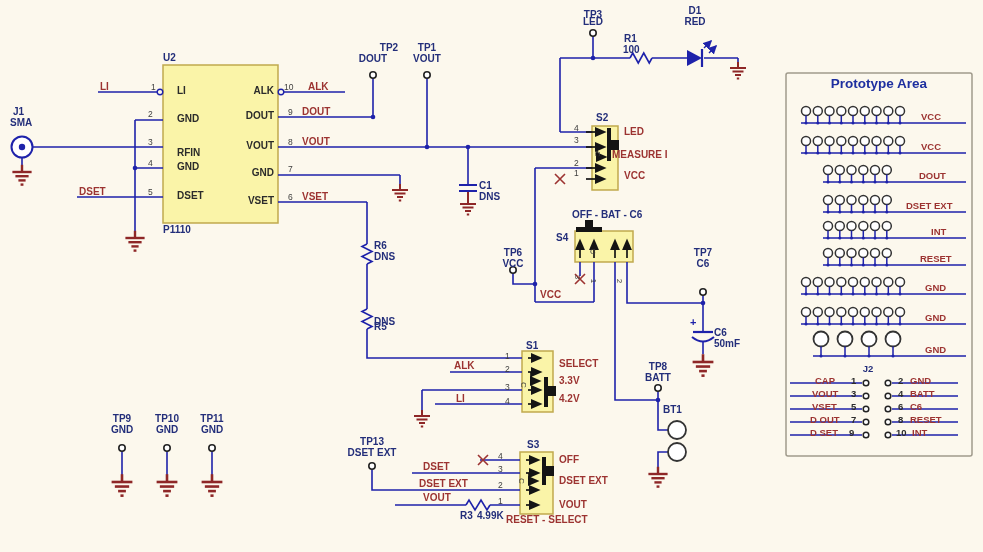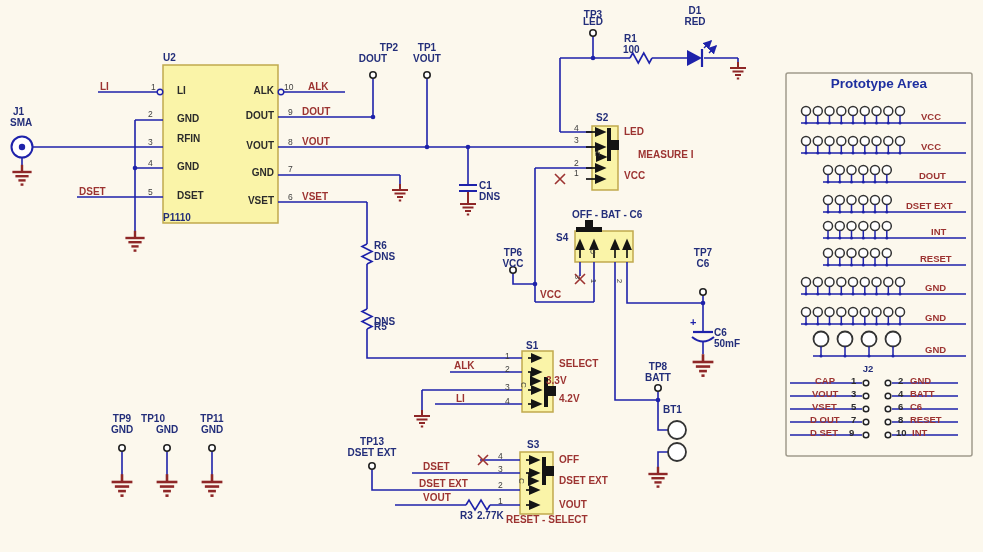--- a/index.html
+++ b/index.html
@@ -307,24 +307,24 @@
       <circle cx="888" cy="383" r="2.8"></circle>
           <circle cx="888" cy="396" r="2.8"></circle>
           <circle cx="888" cy="409" r="2.8"></circle>
           <circle cx="888" cy="422" r="2.8"></circle>
           <circle cx="888" cy="435" r="2.8"></circle>
     </g>
   </g>
 </svg>
 
 <span class="lbl ref" style="left:163px;top:53px">U2</span>
-<span class="lbl ref" style="left:163px;top:213px">P1110</span>
+<span class="lbl ref" style="left:163px;top:225px">P1110</span>
 <span class="lbl dk" style="left:177px;top:86px">LI</span>
 <span class="lbl dk" style="left:177px;top:114px">GND</span>
-<span class="lbl dk" style="left:177px;top:134px">RFIN</span>
+<span class="lbl dk" style="left:177px;top:148px">RFIN</span>
 <span class="lbl dk" style="left:177px;top:162px">GND</span>
 <span class="lbl dk" style="left:177px;top:191px">DSET</span>
 <span class="lbl dk rar" style="left:230px;top:86px">ALK</span>
 <span class="lbl dk rar" style="left:230px;top:111px">DOUT</span>
 <span class="lbl dk rar" style="left:230px;top:141px">VOUT</span>
 <span class="lbl dk rar" style="left:230px;top:168px">GND</span>
 <span class="lbl dk rar" style="left:230px;top:196px">VSET</span>
 <span class="lbl pin" style="left:151px;top:83px">1</span>
 <span class="lbl pin" style="left:148px;top:110px">2</span>
 <span class="lbl pin" style="left:148px;top:138px">3</span>
@@ -354,71 +354,71 @@
 <span class="lbl ref c" style="left:593px;top:10px">TP3</span>
 <span class="lbl ref c" style="left:593px;top:17px">LED</span>
 <span class="lbl ref c" style="left:513px;top:248px">TP6</span>
 <span class="lbl ref c" style="left:513px;top:259px">VCC</span>
 <span class="lbl ref c" style="left:703px;top:248px">TP7</span>
 <span class="lbl ref c" style="left:703px;top:259px">C6</span>
 <span class="lbl ref c" style="left:658px;top:362px">TP8</span>
 <span class="lbl ref c" style="left:658px;top:373px">BATT</span>
 <span class="lbl ref c" style="left:122px;top:414px">TP9</span>
 <span class="lbl ref c" style="left:122px;top:425px">GND</span>
-<span class="lbl ref c" style="left:153px;top:414px">TP10</span>
+<span class="lbl ref c" style="left:167px;top:414px">TP10</span>
 <span class="lbl ref c" style="left:167px;top:425px">GND</span>
 <span class="lbl ref c" style="left:212px;top:414px">TP11</span>
 <span class="lbl ref c" style="left:212px;top:425px">GND</span>
 <span class="lbl ref c" style="left:372px;top:437px">TP13</span>
 <span class="lbl ref c" style="left:372px;top:448px">DSET EXT</span>
 
 <span class="lbl ref" style="left:624px;top:34px">R1</span>
 <span class="lbl ref" style="left:623px;top:45px">100</span>
 <span class="lbl ref c" style="left:695px;top:6px">D1</span>
 <span class="lbl ref c" style="left:695px;top:17px">RED</span>
 <span class="lbl ref" style="left:479px;top:181px">C1</span>
 <span class="lbl ref" style="left:479px;top:192px">DNS</span>
 <span class="lbl ref" style="left:374px;top:241px">R6</span>
 <span class="lbl ref" style="left:374px;top:252px">DNS</span>
 <span class="lbl ref" style="left:374px;top:322px">R5</span>
 <span class="lbl ref" style="left:374px;top:317px">DNS</span>
 <span class="lbl plus" style="left:690px;top:317px">+</span>
 <span class="lbl ref" style="left:714px;top:328px">C6</span>
 <span class="lbl ref" style="left:714px;top:339px">50mF</span>
 <span class="lbl ref" style="left:460px;top:511px">R3</span>
-<span class="lbl ref" style="left:477px;top:511px">2.77K</span>
+<span class="lbl ref" style="left:477px;top:511px">4.99K</span>
 <span class="lbl ref" style="left:663px;top:405px">BT1</span>
 
 <span class="lbl ref" style="left:596px;top:113px">S2</span>
 <span class="lbl pin" style="left:574px;top:124px">4</span>
 <span class="lbl pin" style="left:574px;top:136px">3</span>
 <span class="lbl pin" style="left:574px;top:159px">2</span>
 <span class="lbl pin" style="left:574px;top:169px">1</span>
 <span class="lbl pin rot small" style="left:594px;top:150px">C</span>
 <span class="lbl net" style="left:624px;top:127px">LED</span>
-<span class="lbl net" style="left:638px;top:150px">MEASURE I</span>
+<span class="lbl net" style="left:612px;top:150px">MEASURE I</span>
 <span class="lbl net" style="left:624px;top:171px">VCC</span>
 
 <span class="lbl ref" style="left:572px;top:210px">OFF - BAT - C6</span>
 <span class="lbl ref" style="left:556px;top:233px">S4</span>
 <span class="lbl pin small" style="left:590px;top:248px">C</span>
 <span class="lbl pin rot small" style="left:575px;top:273px">3</span>
 <span class="lbl pin rot small" style="left:591px;top:277px">1</span>
 <span class="lbl pin rot small" style="left:617px;top:277px">2</span>
 
 <span class="lbl ref" style="left:526px;top:341px">S1</span>
 <span class="lbl pin" style="left:505px;top:352px">1</span>
 <span class="lbl pin" style="left:505px;top:365px">2</span>
 <span class="lbl pin" style="left:505px;top:383px">3</span>
 <span class="lbl pin" style="left:505px;top:397px">4</span>
 <span class="lbl pin rot small" style="left:520px;top:381px">C</span>
 <span class="lbl net" style="left:454px;top:361px">ALK</span>
 <span class="lbl net" style="left:456px;top:394px">LI</span>
 <span class="lbl net" style="left:559px;top:359px">SELECT</span>
-<span class="lbl net" style="left:546px;top:376px">3.3V</span>
+<span class="lbl net" style="left:559px;top:376px">3.3V</span>
 <span class="lbl net" style="left:559px;top:394px">4.2V</span>
 
 <span class="lbl ref" style="left:527px;top:440px">S3</span>
 <span class="lbl pin" style="left:498px;top:452px">4</span>
 <span class="lbl pin" style="left:498px;top:465px">3</span>
 <span class="lbl pin" style="left:498px;top:481px">2</span>
 <span class="lbl pin" style="left:498px;top:497px">1</span>
 <span class="lbl pin rot small" style="left:518px;top:477px">C</span>
 <span class="lbl net" style="left:423px;top:462px">DSET</span>
 <span class="lbl net" style="left:419px;top:479px">DSET EXT</span>

